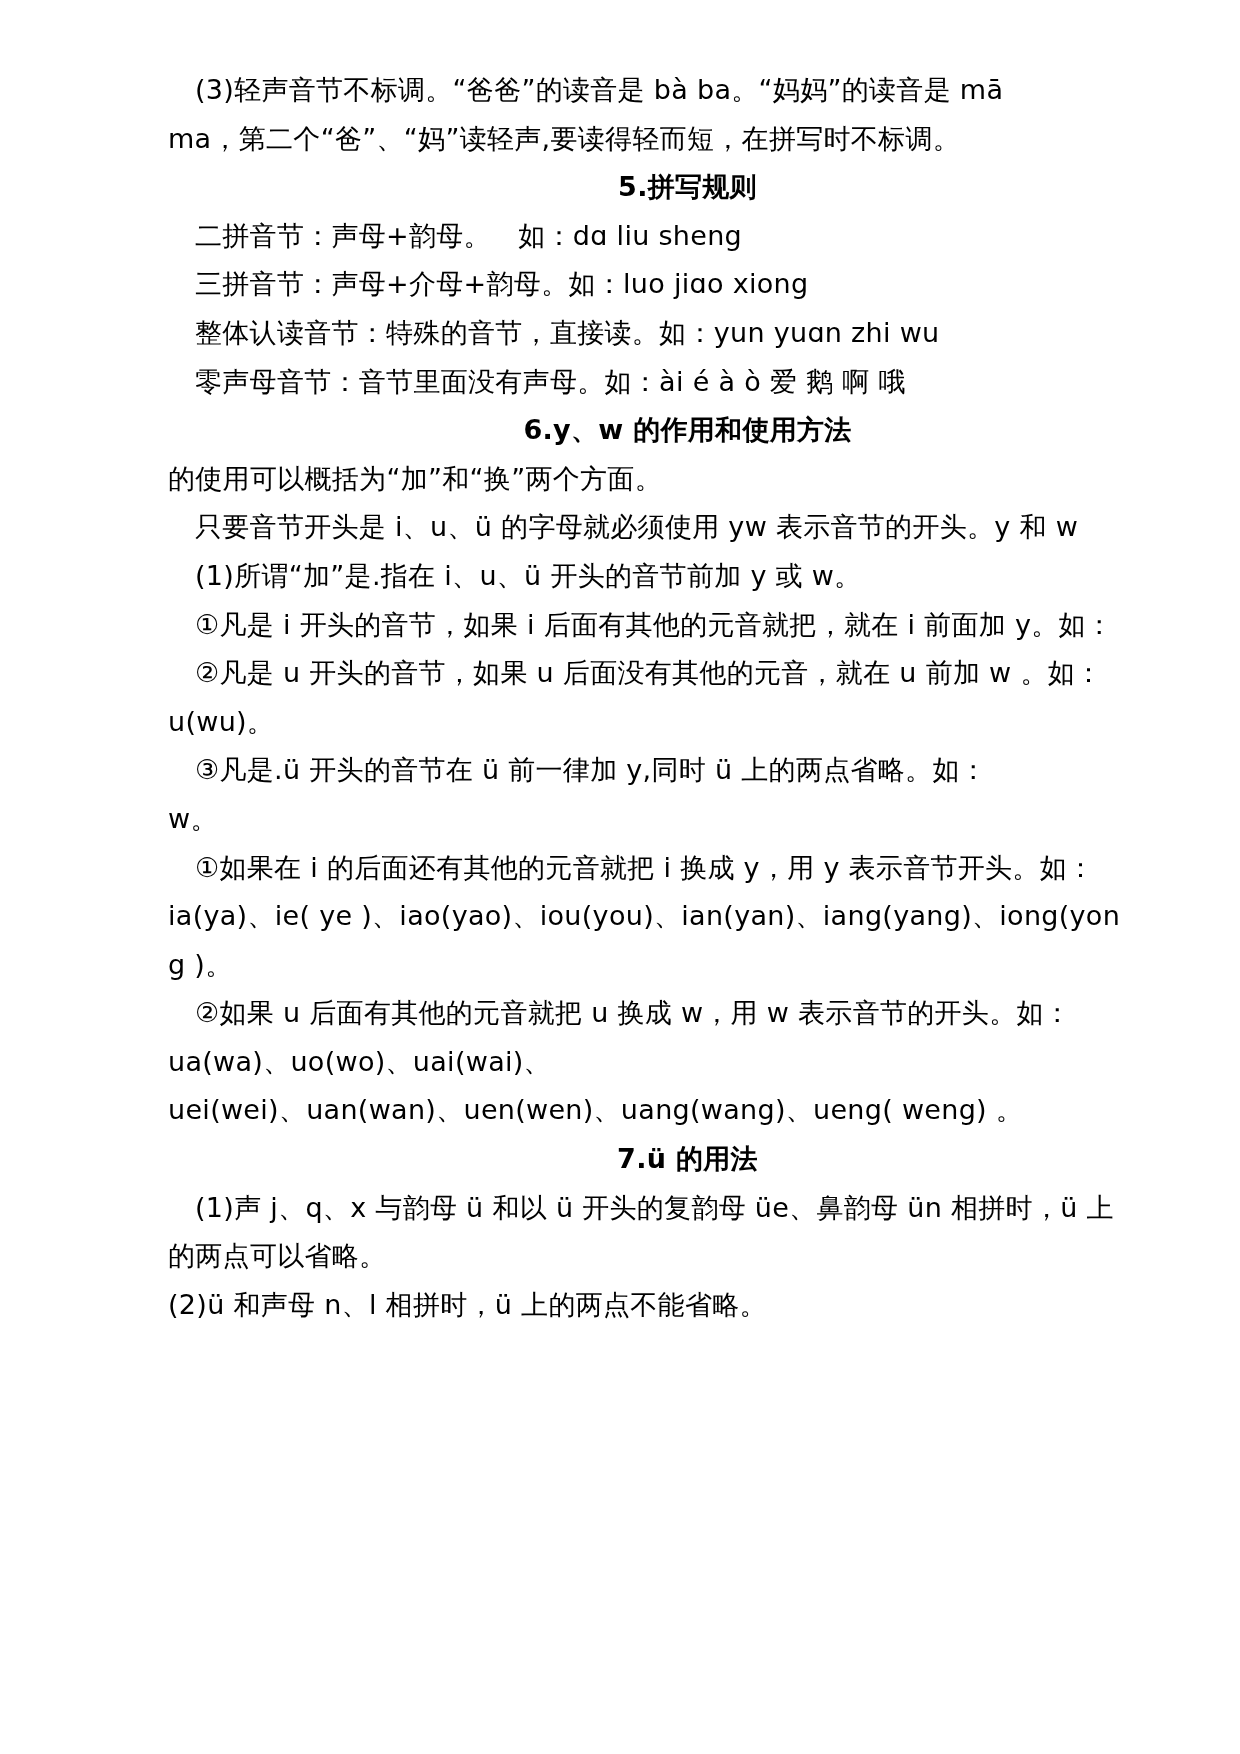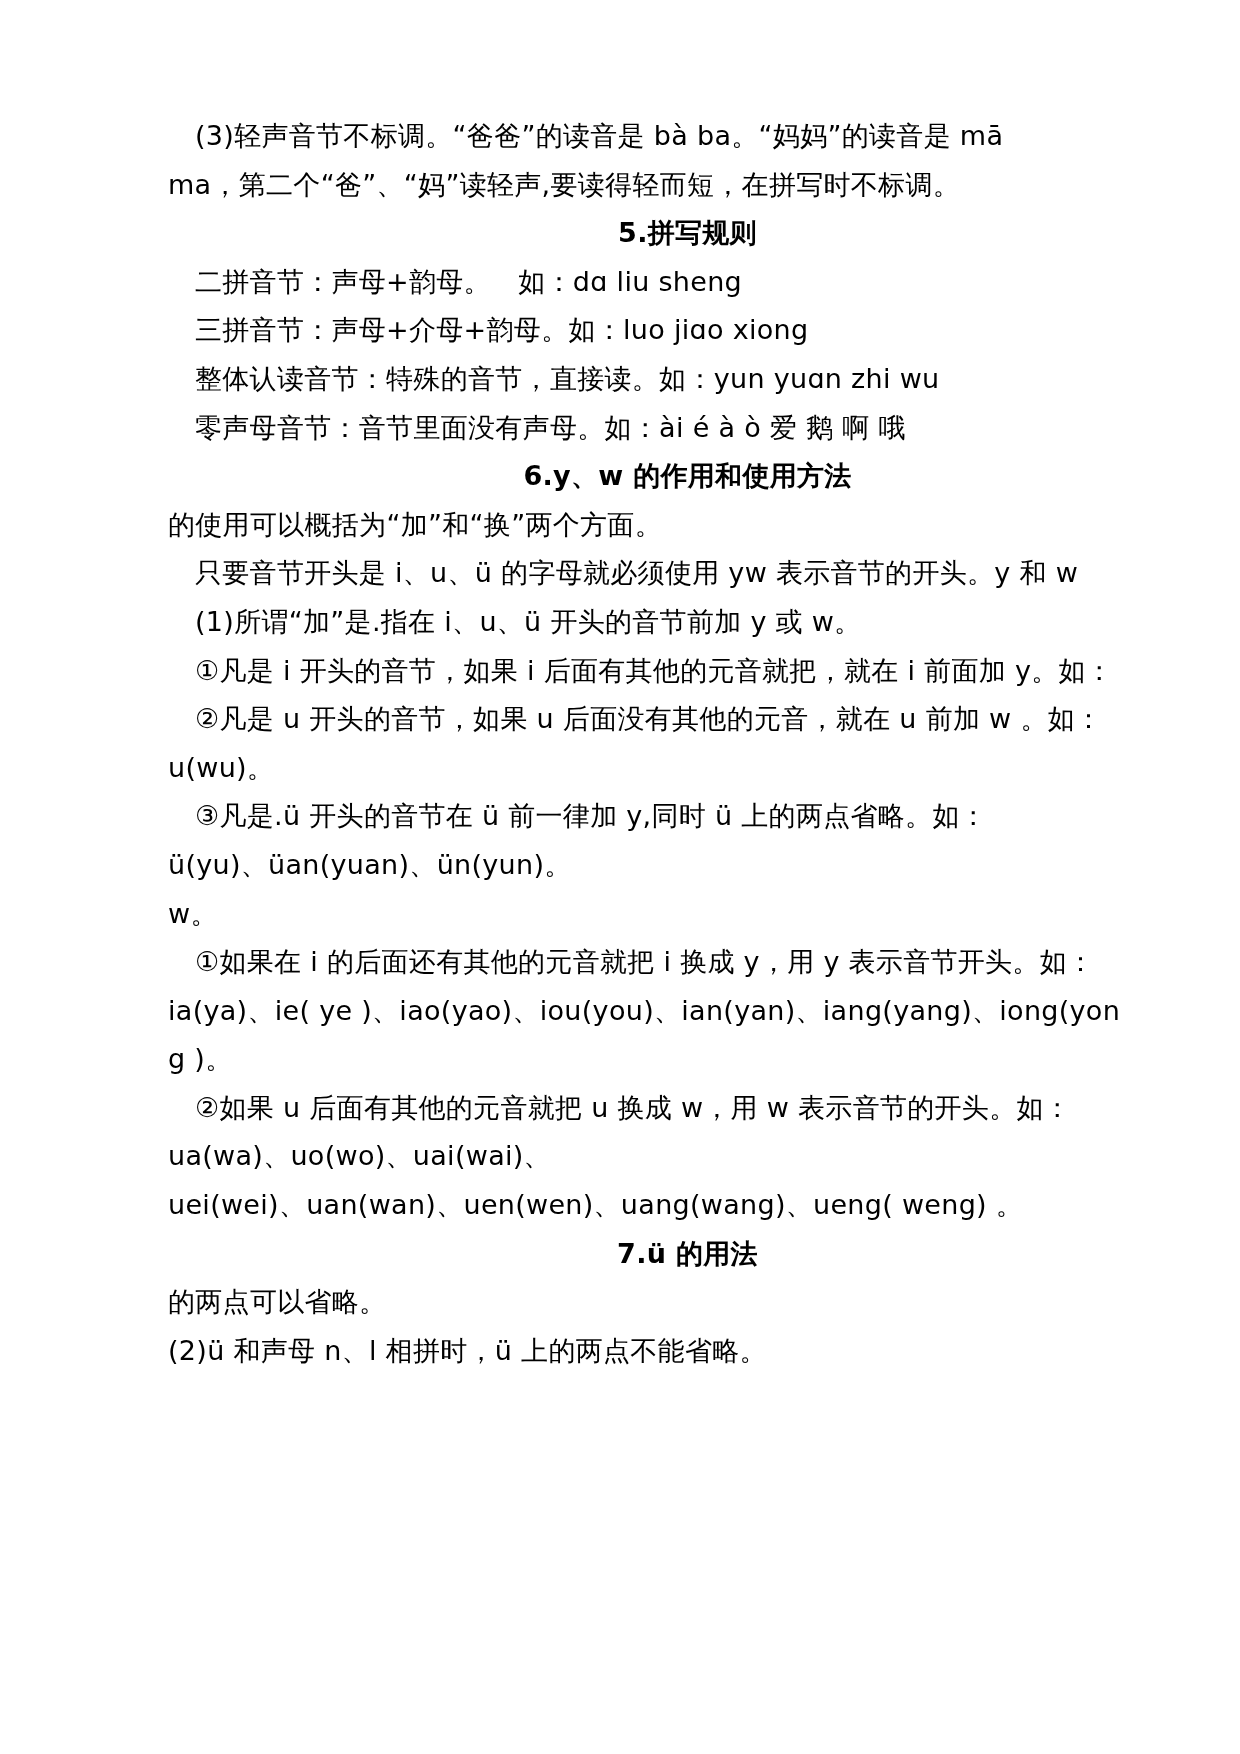--- a/index.html
+++ b/index.html
@@ -6,21 +6,21 @@
     margin: 0;
     padding: 0;
     background: #ffffff;
   }
   .page {
     position: relative;
     width: 1240px;
     height: 1754px;
     background: #ffffff;
     box-sizing: border-box;
-    padding: 112px 60px 0 168px;
+    padding: 66px 60px 0 168px;
     font-family: "DejaVu Sans", "Liberation Sans", sans-serif;
     font-size: 27px;
     line-height: 48.6px;
     color: #000000;
     overflow: hidden;
   }
   .line {
     white-space: pre;       
     letter-spacing: 0.3px;
   }
@@ -45,24 +45,24 @@
   <div class="line indent">整体认读音节：特殊的音节，直接读。如：yun yuɑn zhi wu</div>
   <div class="line indent">零声母音节：音节里面没有声母。如：ài é à ò 爱 鹅 啊 哦</div>
   <div class="line heading">6.y、w 的作用和使用方法</div>
   <div class="line">的使用可以概括为“加”和“换”两个方面。</div>
   <div class="line indent">只要音节开头是 i、u、ü 的字母就必须使用 yw 表示音节的开头。y 和 w</div>
   <div class="line indent">(1)所谓“加”是.指在 i、u、ü 开头的音节前加 y 或 w。</div>
   <div class="line indent">①凡是 i 开头的音节，如果 i 后面有其他的元音就把，就在 i 前面加 y。如：</div>
   <div class="line indent">②凡是 u 开头的音节，如果 u 后面没有其他的元音，就在 u 前加 w 。如：</div>
   <div class="line">u(wu)。</div>
   <div class="line indent">③凡是.ü 开头的音节在 ü 前一律加 y,同时 ü 上的两点省略。如：</div>
-  <div class="line">ü(yu)、üan(yuan)、ün(yun)。</div>
   <div class="line">w。</div>
   <div class="line indent">①如果在 i 的后面还有其他的元音就把 i 换成 y，用 y 表示音节开头。如：</div>
   <div class="line">ia(ya)、ie( ye )、iao(yao)、iou(you)、ian(yan)、iang(yang)、iong(yon</div>
   <div class="line">g )。</div>
   <div class="line indent">②如果 u 后面有其他的元音就把 u 换成 w，用 w 表示音节的开头。如：</div>
   <div class="line">ua(wa)、uo(wo)、uai(wai)、</div>
   <div class="line">uei(wei)、uan(wan)、uen(wen)、uang(wang)、ueng( weng) 。</div>
   <div class="line heading">7.ü 的用法</div>
+  <div class="line indent">(1)声 j、q、x 与韵母 ü 和以 ü 开头的复韵母 üe、鼻韵母 ün 相拼时，ü 上</div>
   <div class="line">的两点可以省略。</div>
   <div class="line">(2)ü 和声母 n、l 相拼时，ü 上的两点不能省略。</div>
 </div>
 
 </body></html>

